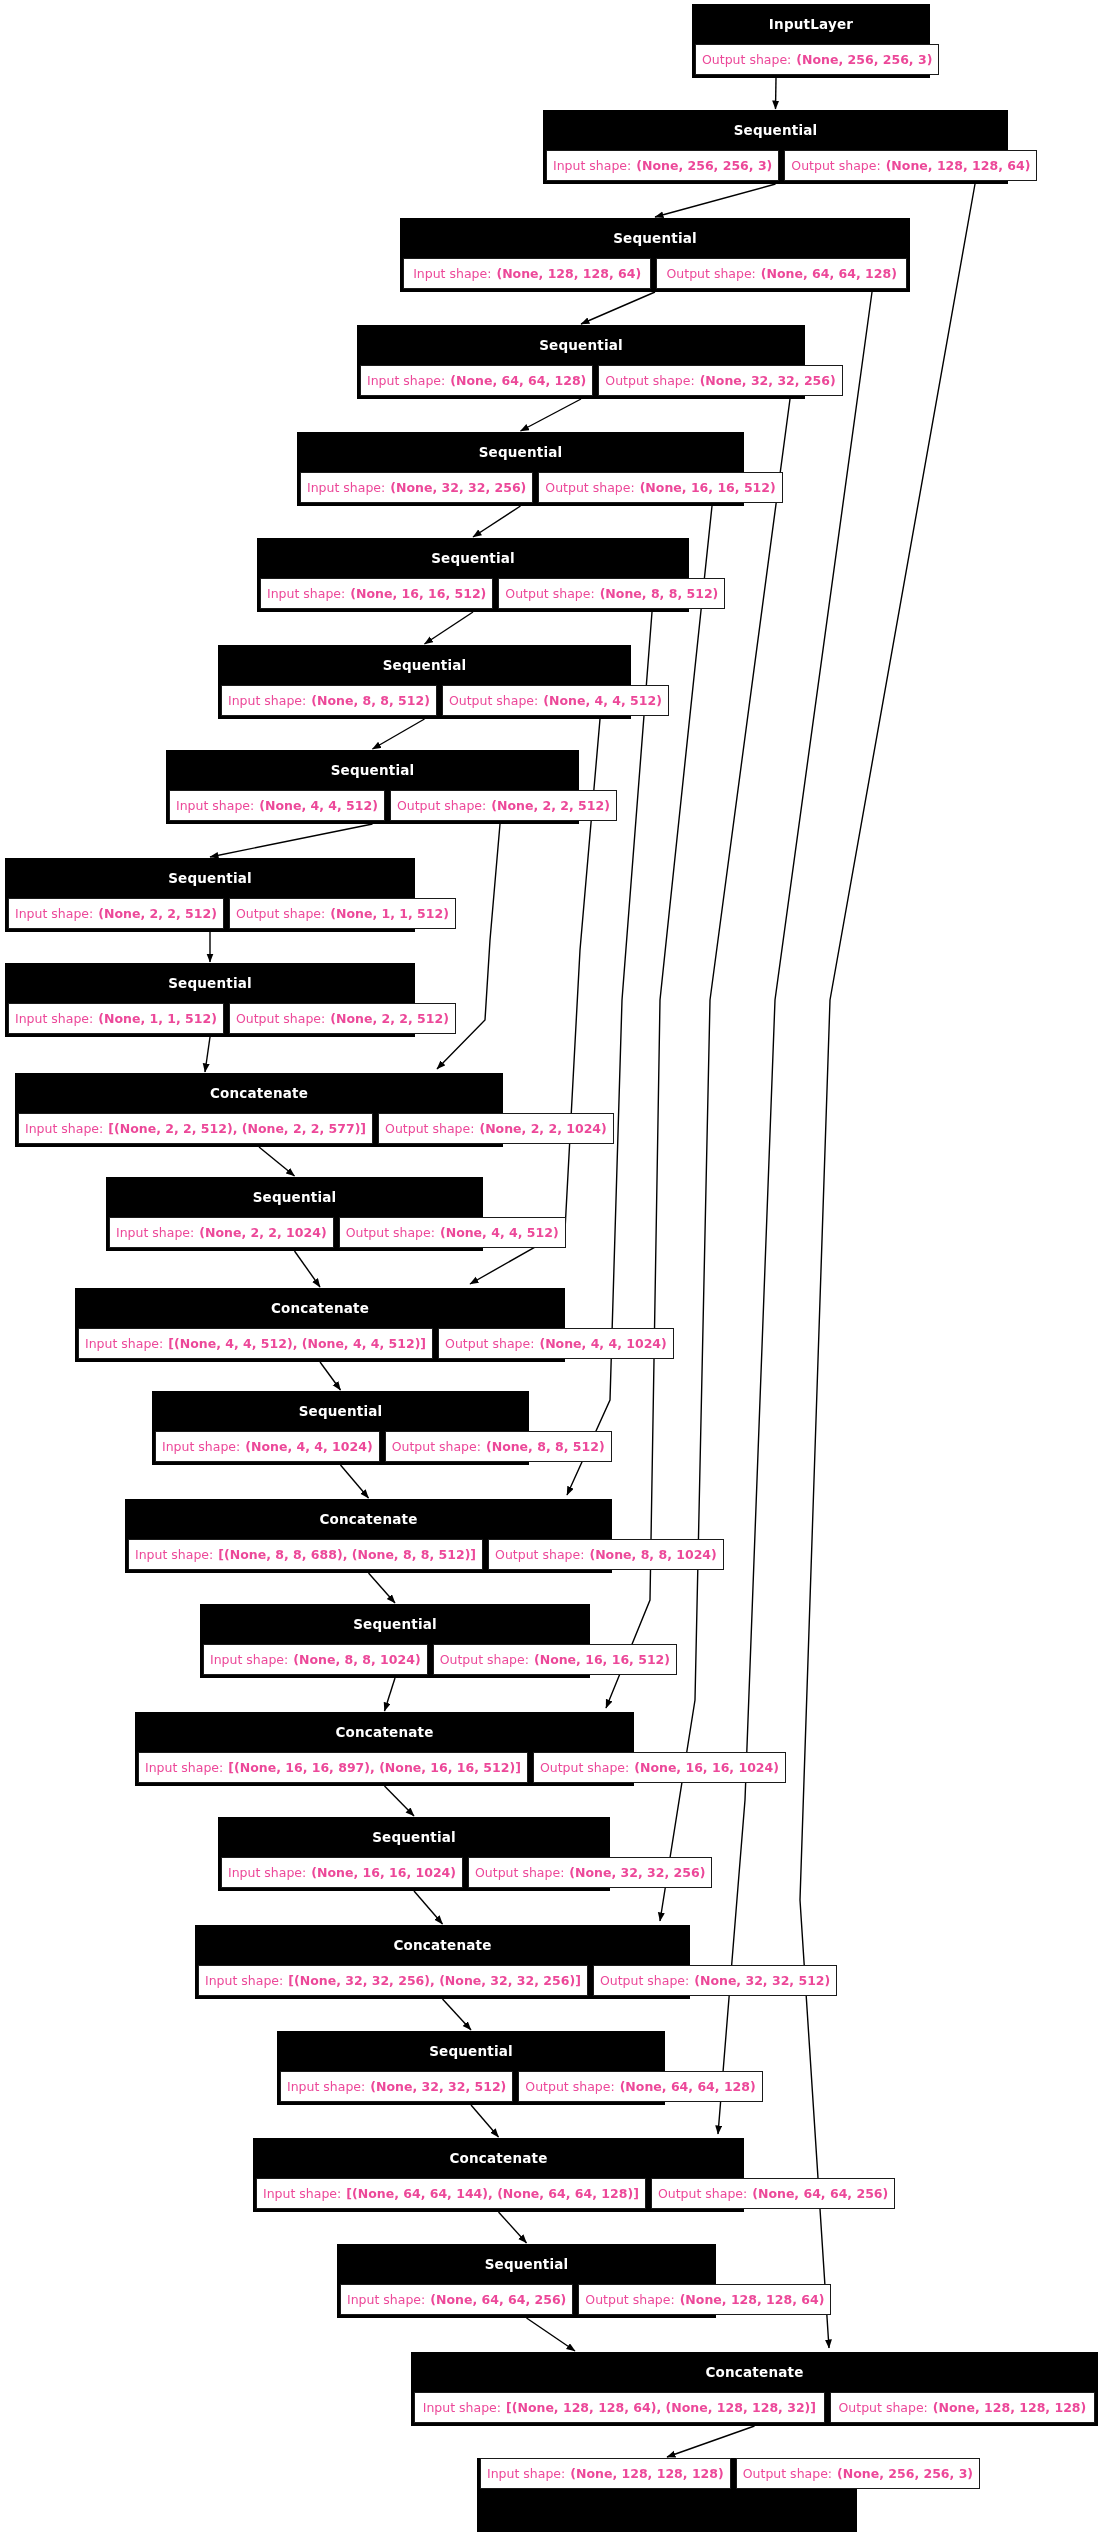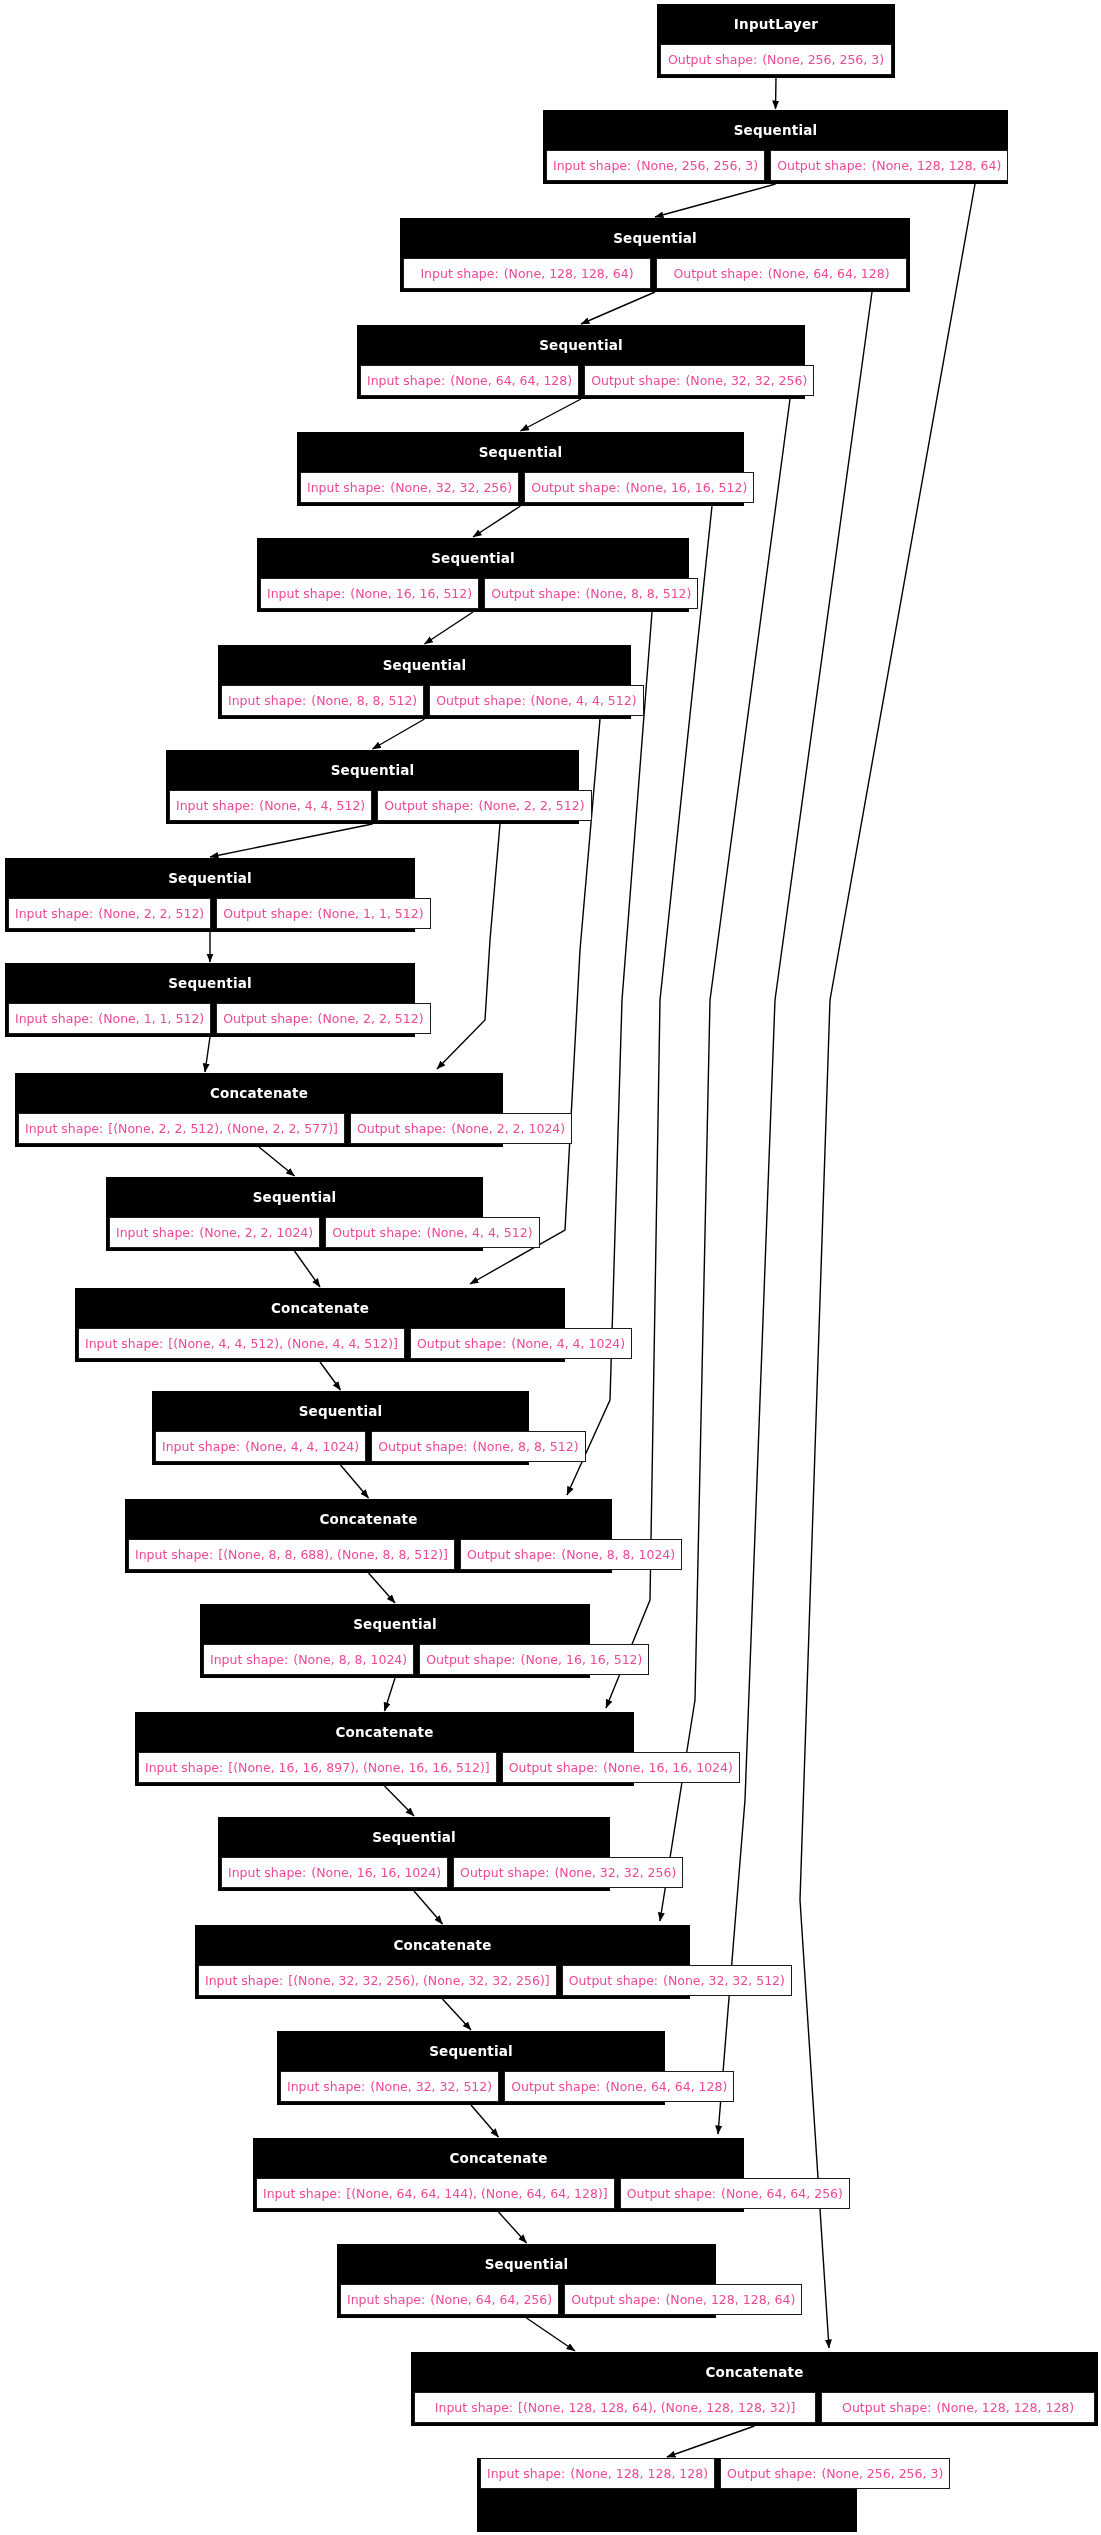--- a/index.html
+++ b/index.html
@@ -7,21 +7,21 @@
   #canvas{position:relative;width:1101px;height:2535px;background:#ffffff;overflow:hidden;}
   #edges{position:absolute;left:0;top:0;z-index:0;}
   .node{position:absolute;z-index:1;background:#000;height:74px;box-sizing:border-box;}
   .node-title{height:40px;display:flex;align-items:center;justify-content:center;
               color:#fff;font-weight:bold;font-size:13.5px;letter-spacing:.2px;}
   .node-cells{display:flex;margin:0 3px;height:31px;gap:5px;}
   .cell{flex:1 1 auto;background:#fff;color:#ec4899;display:flex;align-items:center;
         justify-content:center;white-space:nowrap;font-size:12.5px;padding:0 6px;
         box-sizing:border-box;border:1px solid #1a1a1a;}
   .cell .lbl{font-weight:normal;}
-  .cell .val{font-weight:normal;margin-left:5px;}
+  .cell .val{font-weight:bold;margin-left:5px;}
 </style>
 </head>
 <body>
 
 <div id="canvas">
   <svg id="edges" width="1101" height="2535">
     <defs>
       <marker id="arrow" markerWidth="10" markerHeight="8" refX="8.5" refY="3.5" orient="auto" markerUnits="userSpaceOnUse">
         <path d="M0,0 L9,3.5 L0,7 z" fill="#000"></path>
       </marker>
@@ -53,21 +53,21 @@
         <path d="M975,184 L830,1000 L800,1900 L829,2348" marker-end="url(#arrow)"></path>
         <path d="M872,292 L775,1000 L745,1800 L718,2134" marker-end="url(#arrow)"></path>
         <path d="M790,399 L710,1000 L695,1700 L660,1921" marker-end="url(#arrow)"></path>
         <path d="M712,506 L660,1000 L650,1600 L606,1708" marker-end="url(#arrow)"></path>
         <path d="M652,612 L622,1000 L610,1400 L567,1495" marker-end="url(#arrow)"></path>
         <path d="M600,719 L580,950 L565,1230 L470,1284" marker-end="url(#arrow)"></path>
         <path d="M500,824 L490,940 L485,1020 L437,1069" marker-end="url(#arrow)"></path>
       </g>
   </svg>
   <div id="nodes">
-      <div class="node" style="left: 657px; top: 4px; width: 238px;">
+      <div class="node" style="left: 692px; top: 4px; width: 238px;">
         <div class="node-title">InputLayer</div>
         <div class="node-cells">
           <div class="cell">
             <span class="lbl">Output shape:</span>
             <span class="val">(None, 256, 256, 3)</span>
           </div>
         </div>
       </div>
       <div class="node" style="left: 543px; top: 110px; width: 465px;">
         <div class="node-title">Sequential</div>

